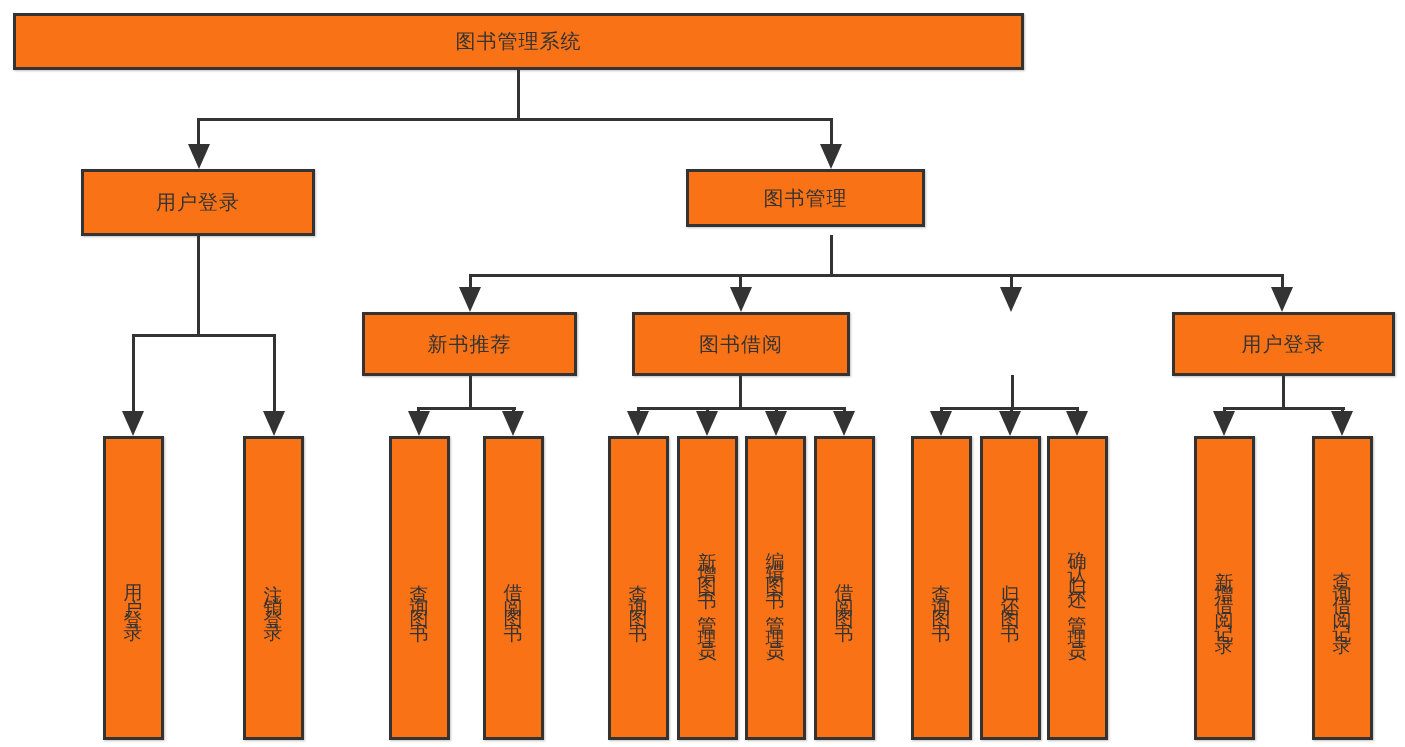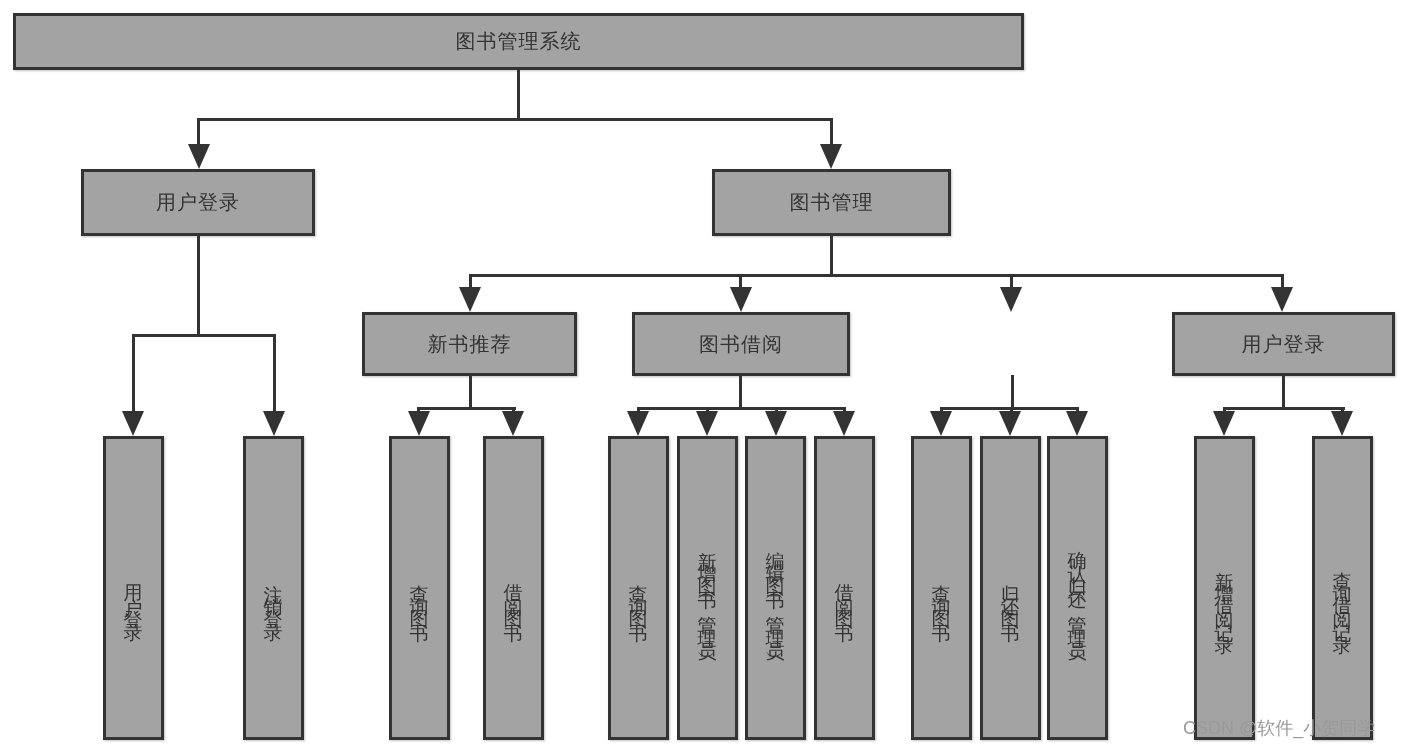--- a/index.html
+++ b/index.html
@@ -1,21 +1,21 @@
 <!DOCTYPE html>
 <html><head>
 <meta charset="utf-8">
 <style>
   html,body{margin:0;padding:0;background:#ffffff;}
   #stage{
     position:relative;width:1405px;height:747px;background:#ffffff;overflow:hidden;
     font-family:"Liberation Sans", sans-serif;color:#333333;
   }
   .node{
-    position:absolute;box-sizing:border-box;background:#a3a3a3;
+    position:absolute;box-sizing:border-box;background:#f97316;
     border:3px solid #333333;display:flex;align-items:center;justify-content:center;
     box-shadow:1px 1px 2px rgba(80,80,80,0.35);
   }
   .hnode{font-size:20px;letter-spacing:1px;}
   .vnode{font-size:19px;}
   .vnode .vtext{
     writing-mode:vertical-rl;text-orientation:mixed;
     letter-spacing:13px;margin-top:13px;line-height:1;white-space:nowrap;
   }
   .vline,.hline{position:absolute;background:#333333;}
@@ -43,21 +43,21 @@
   <div class="vline" style="left:517px;top:69px;height:51px;"></div>
   <div class="hline" style="left:197px;top:118px;width:636px;"></div>
   <div class="vline" style="left:197px;top:118px;height:30px;"></div>
   <div class="arrow" style="left:188px;top:144px;"></div>
   <div class="vline" style="left:830px;top:118px;height:30px;"></div>
   <div class="arrow" style="left:820px;top:144px;"></div>
 
   <div class="node hnode" style="left:81px;top:169px;width:234px;height:67px;">
     <span>用户登录</span>
   </div>
-  <div class="node hnode" style="left:712px;top:169px;width:239px;height:67px;text-align:right;">
+  <div class="node hnode" style="left:686px;top:169px;width:239px;height:58px;text-align:right;">
     <span>图书管理</span>
   </div>
 
   <div class="vline" style="left:197px;top:235px;height:101px;"></div>
   <div class="hline" style="left:132px;top:334px;width:144px;"></div>
   <div class="vline" style="left:132px;top:334px;height:80px;"></div>
   <div class="arrow" style="left:122px;top:411px;"></div>
   <div class="vline" style="left:273px;top:334px;height:80px;"></div>
   <div class="arrow" style="left:263px;top:411px;"></div>
 
@@ -153,15 +153,14 @@
     <span class="vtext">确认归还（管理员）</span>
   </div>
 
   <div class="node vnode" style="left:1194px;top:436px;width:61px;height:304px;">
     <span class="vtext">新增借阅记录</span>
   </div>
   <div class="node vnode" style="left:1312px;top:436px;width:61px;height:304px;">
     <span class="vtext">查询借阅记录</span>
   </div>
 
-  <div class="watermark">CSDN @软件_小贺同学</div>
 
 </div>
 
 </body></html>

